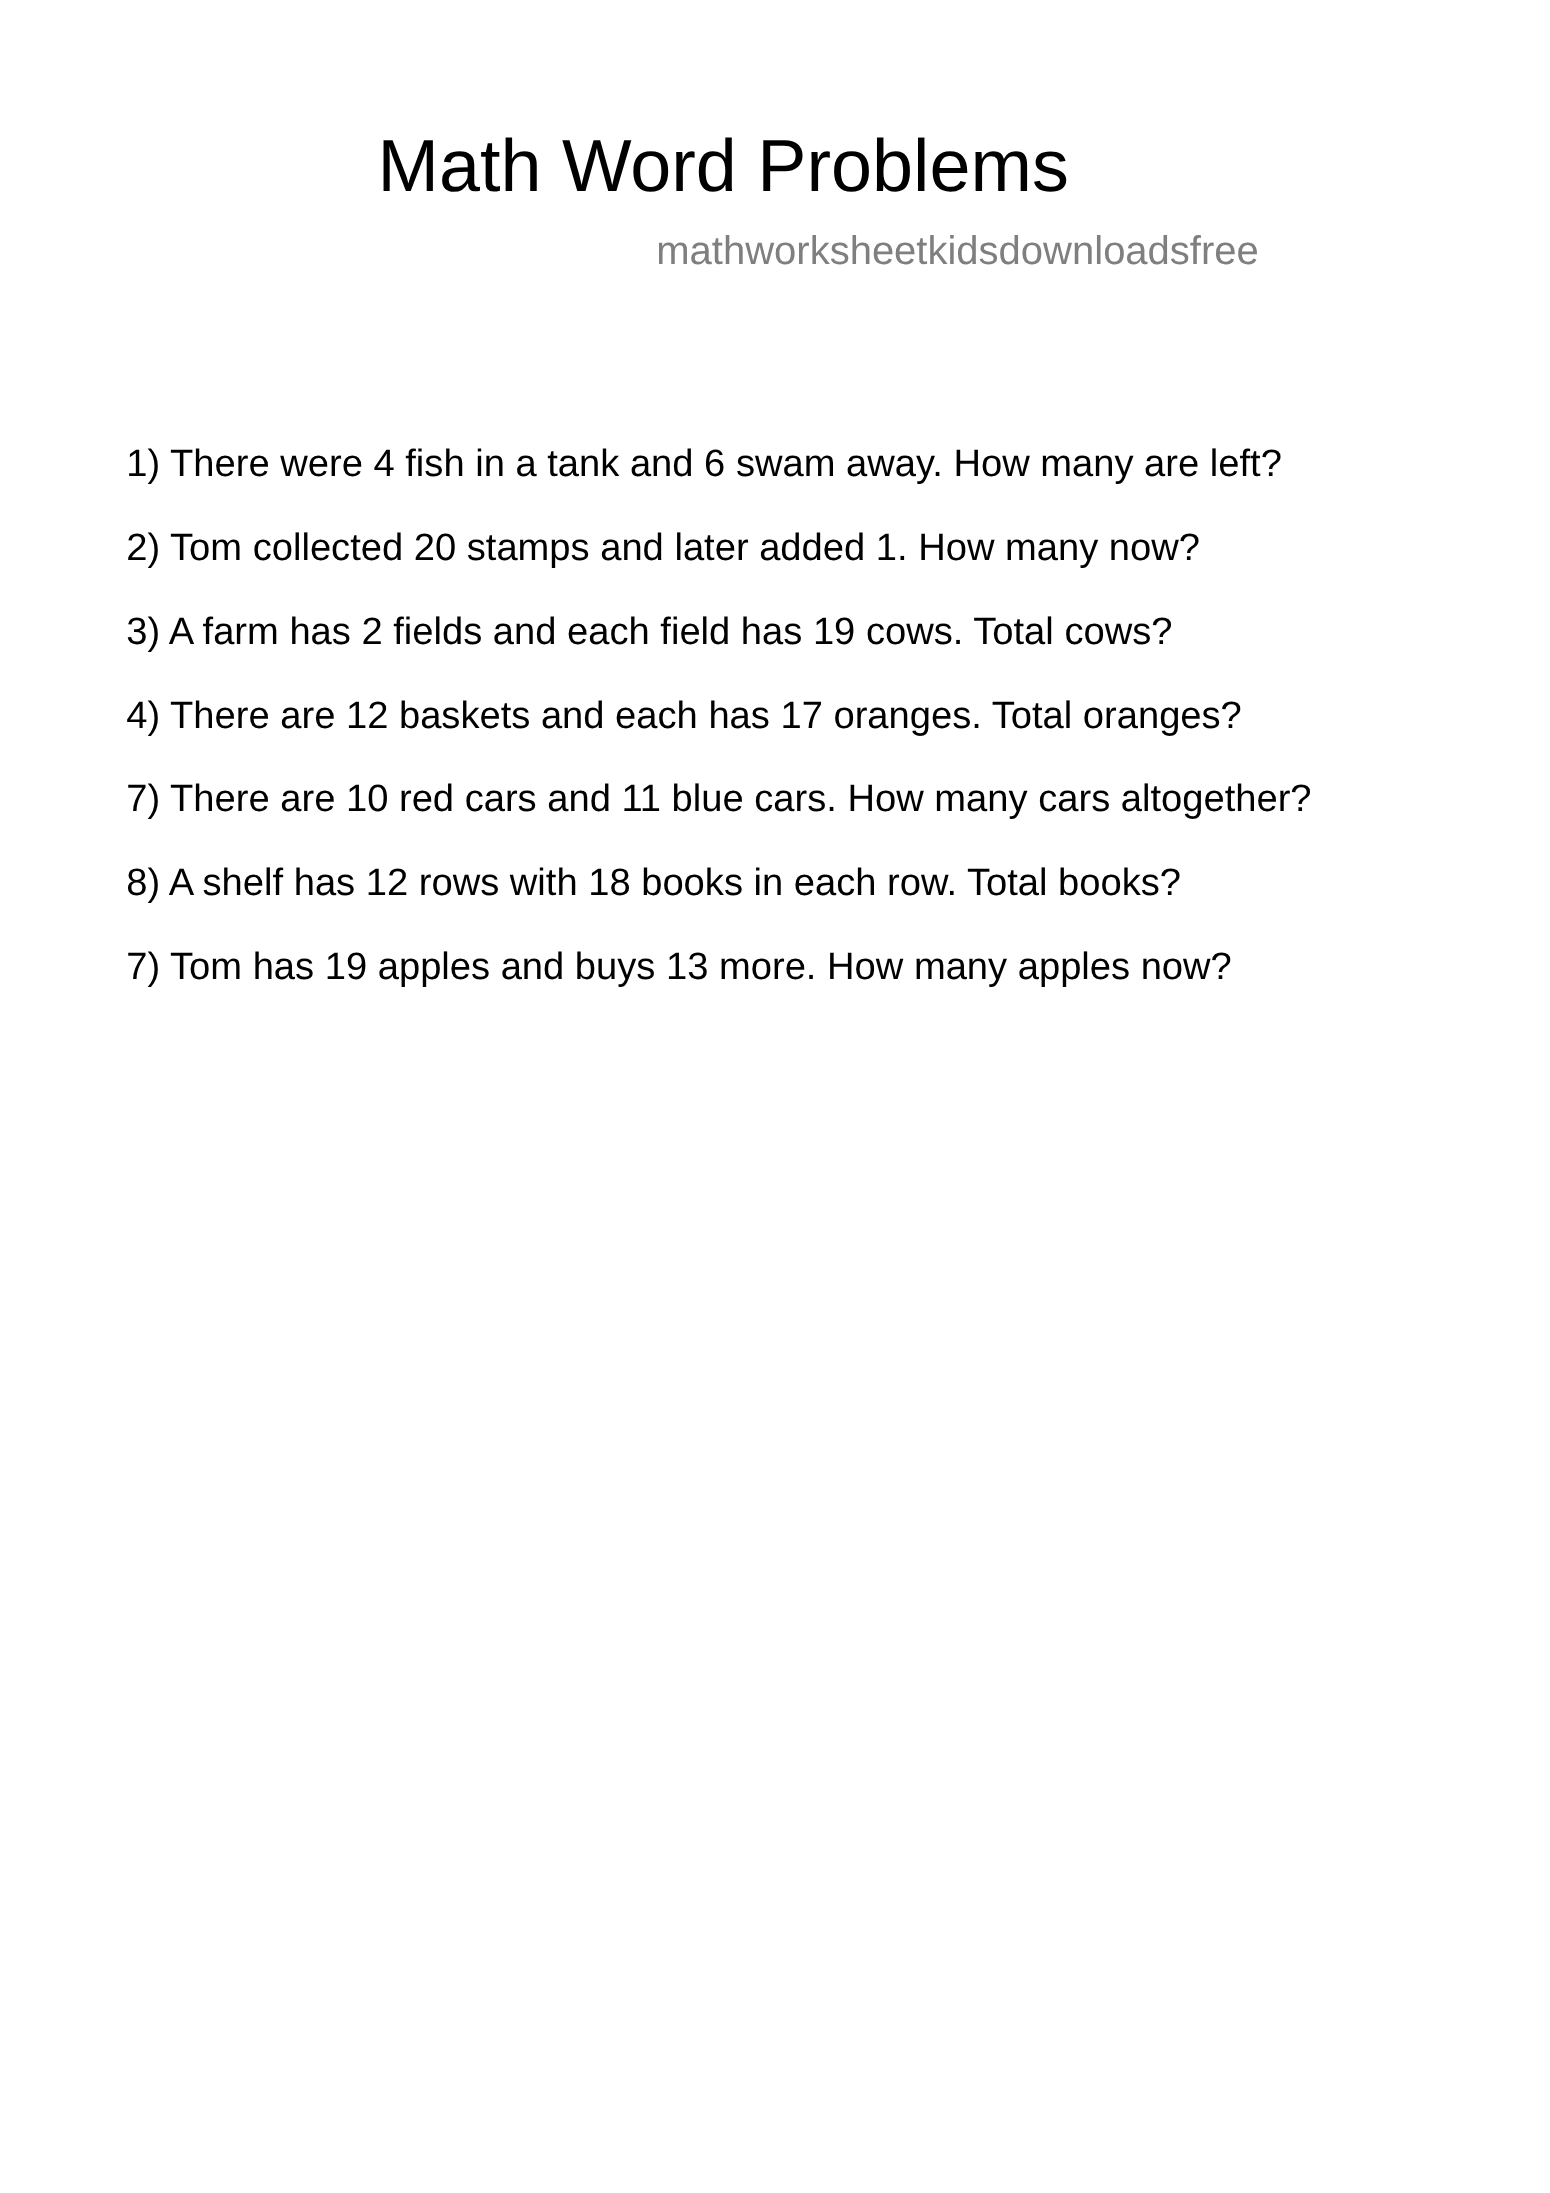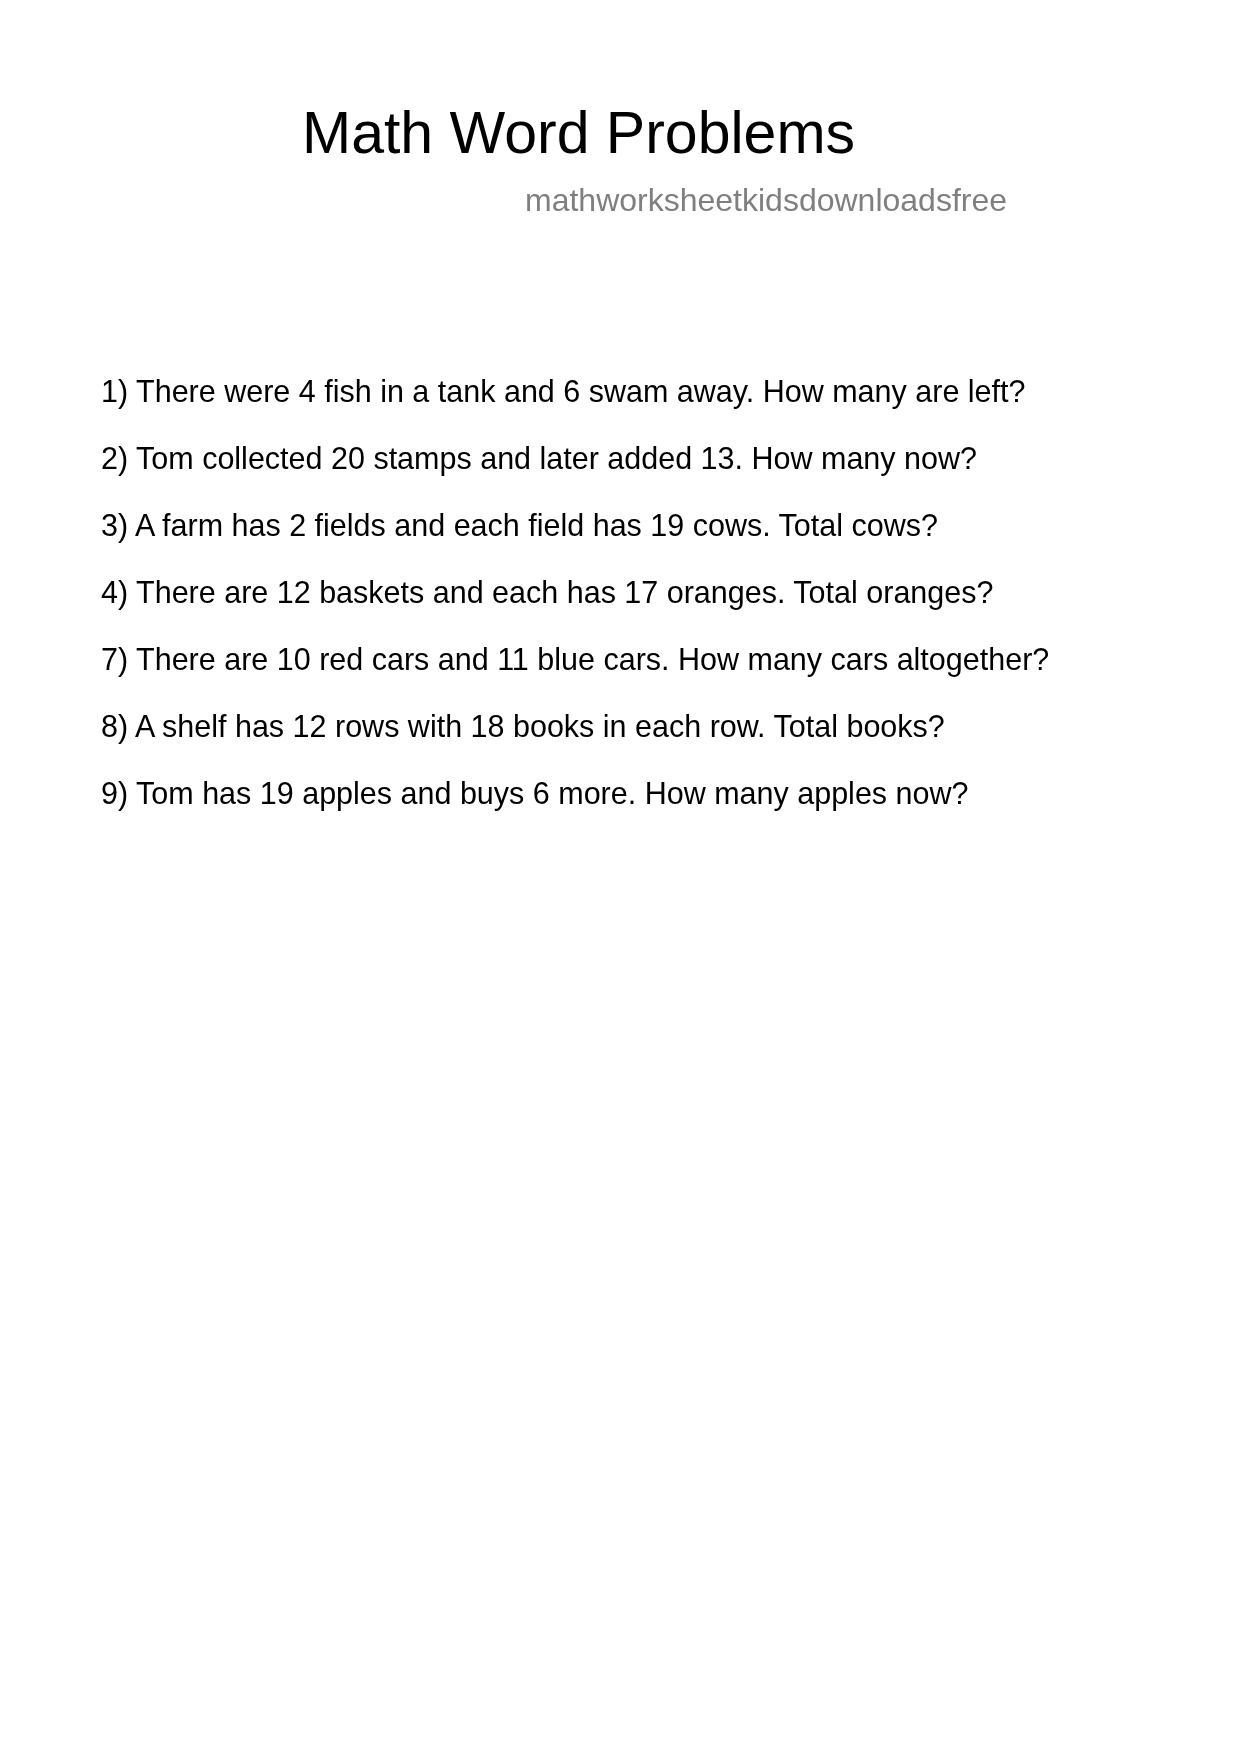--- a/index.html
+++ b/index.html
@@ -1,29 +1,29 @@
 <!DOCTYPE html>
 <html><head>
 <meta charset="utf-8">
 <style>
   html, body { margin:0; padding:0; }
   body { width:1240px; height:1754px; background:#ffffff; position:relative; overflow:hidden;
          font-family:"Liberation Sans", sans-serif; color:#000; }
   .title { position:absolute; left:302px; top:98px; font-size:59px; line-height:70px; white-space:nowrap;text-align:right; }
   .subtitle { position:absolute; left:525px; top:180px; font-size:32px; line-height:40px; color:#7f7f7f; white-space:nowrap; }
-  .problems { position:absolute; left:101px; top:370px; width:1060px; }
+  .problems { position:absolute; left:101px; top:350px; width:1060px; }
   .problem { font-size:30.5px; line-height:42px; margin:0 0 25px 0; }
 </style>
 </head>
 <body>
 
 <div class="title">Math Word Problems</div>
 <div class="subtitle">mathworksheetkidsdownloadsfree</div>
 
 <div class="problems">
   <div class="problem">1) There were 4 fish in a tank and 6 swam away. How many are left?</div>
-  <div class="problem">2) Tom collected 20 stamps and later added 13. How many now?</div>
+  <div class="problem">2) Tom collected 20 stamps and later added 1. How many now?</div>
   <div class="problem">3) A farm has 2 fields and each field has 19 cows. Total cows?</div>
   <div class="problem">4) There are 12 baskets and each has 17 oranges. Total oranges?</div>
   <div class="problem">7) There are 10 red cars and 11 blue cars. How many cars altogether?</div>
   <div class="problem">8) A shelf has 12 rows with 18 books in each row. Total books?</div>
-  <div class="problem">9) Tom has 19 apples and buys 6 more. How many apples now?</div>
+  <div class="problem">7) Tom has 19 apples and buys 13 more. How many apples now?</div>
 </div>
 
 </body></html>

